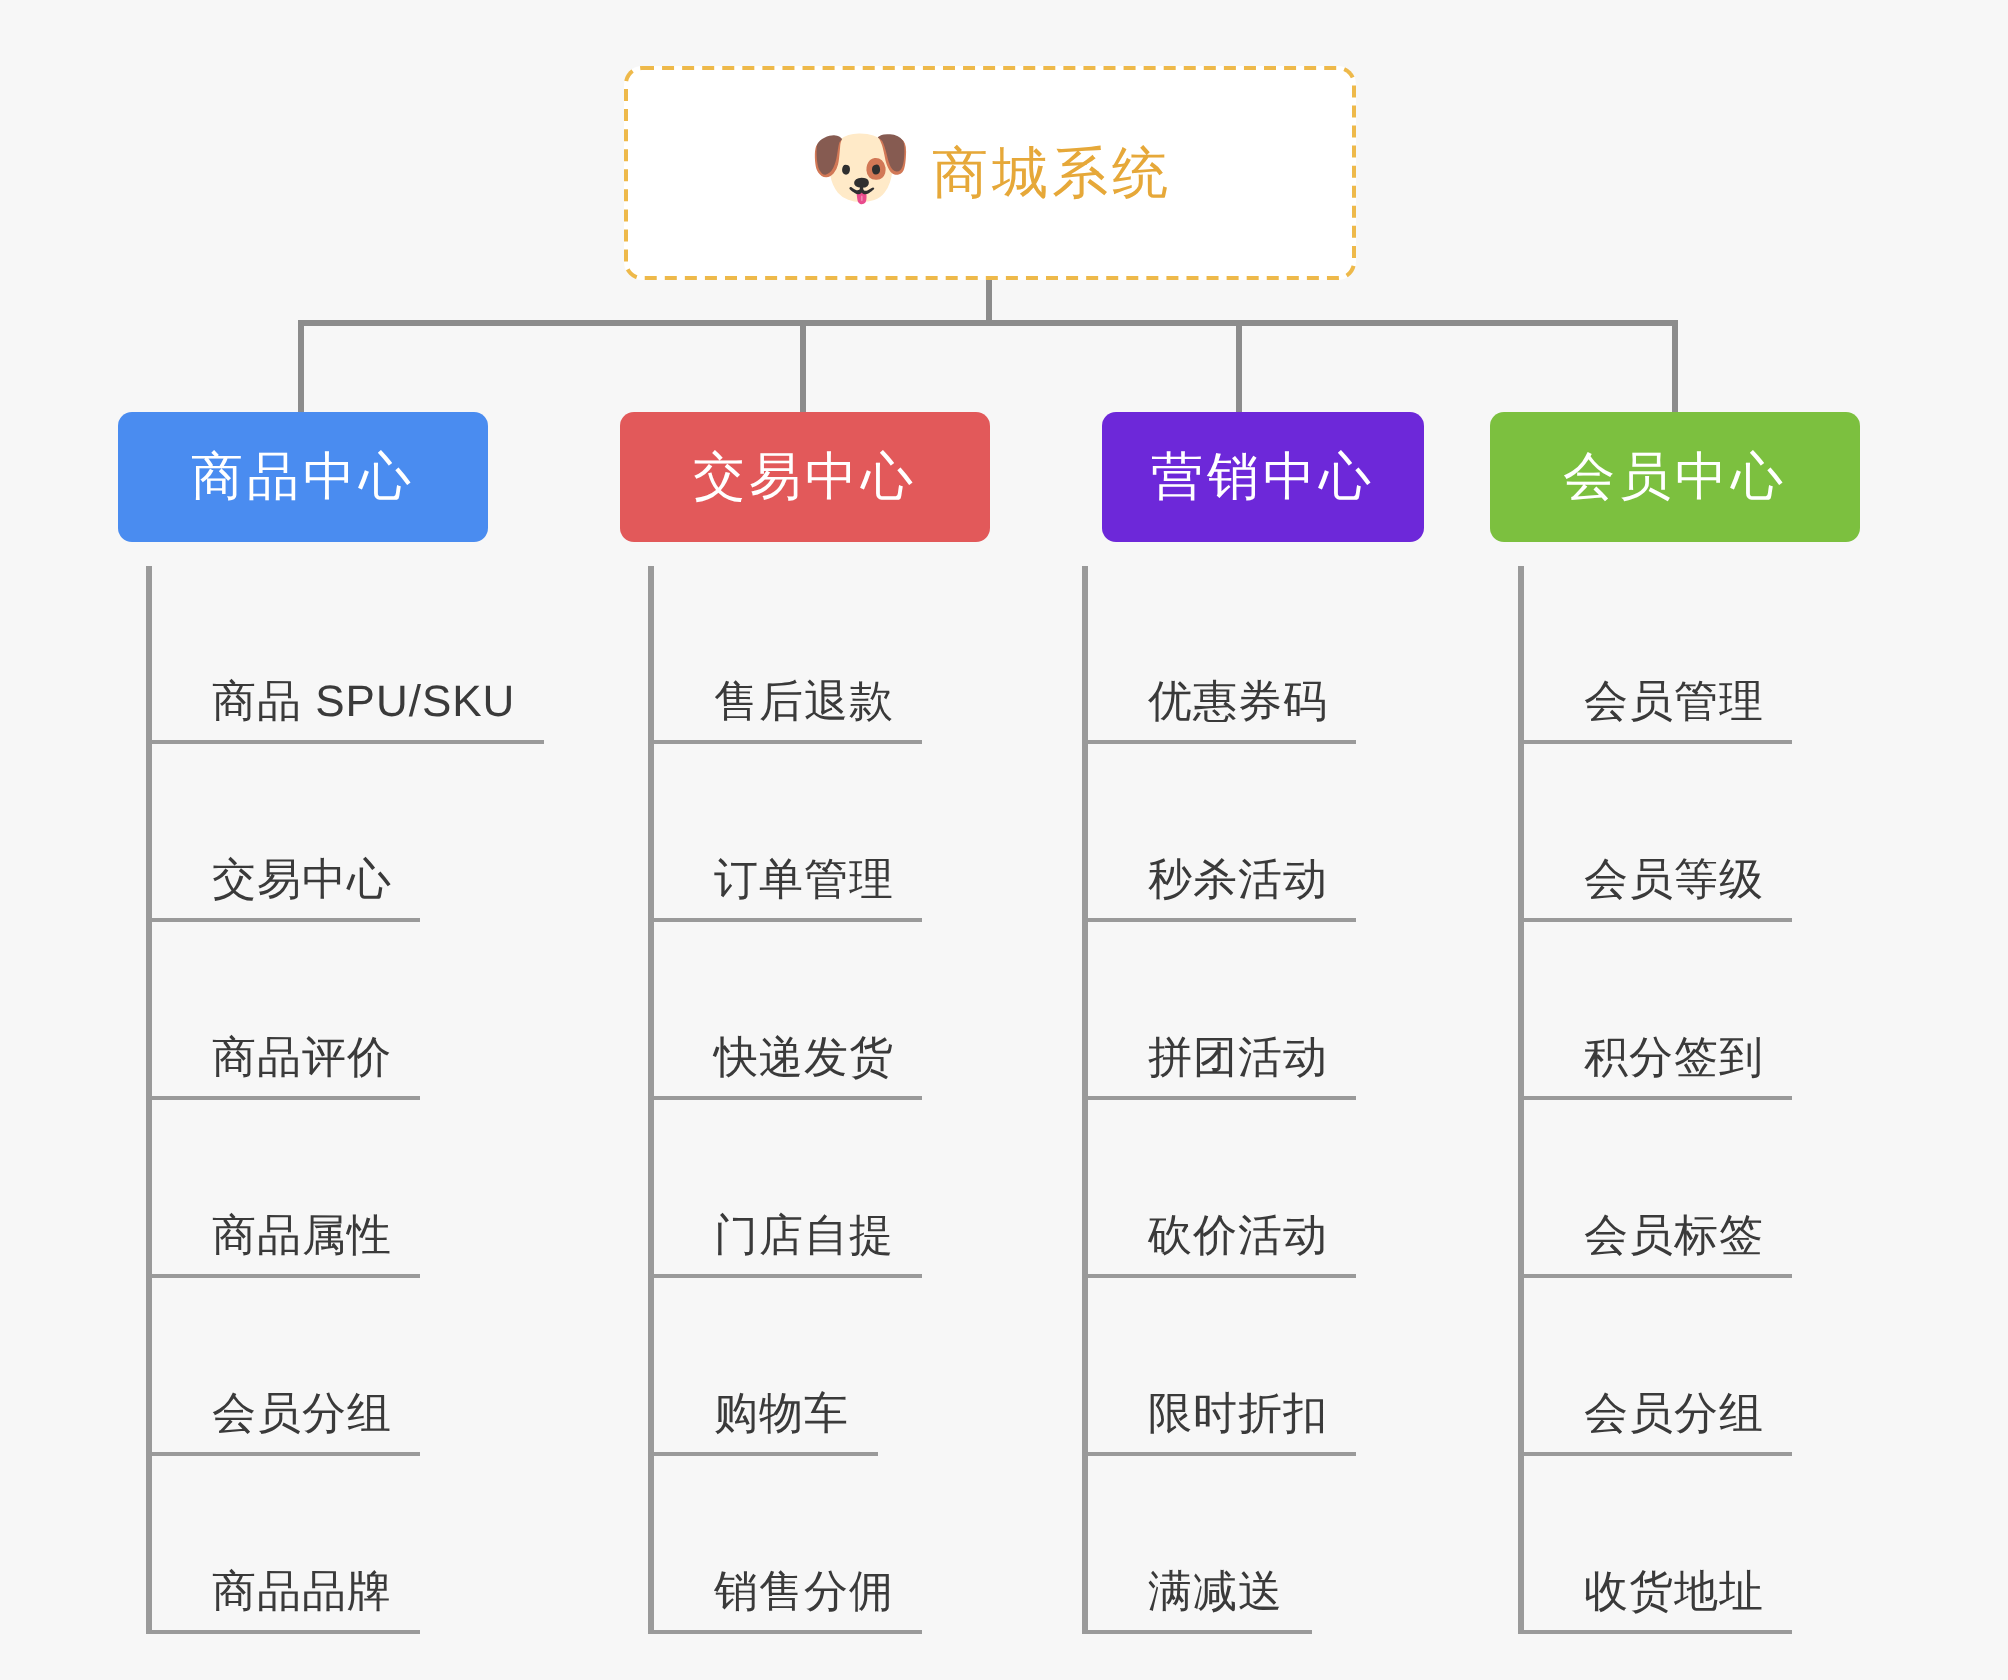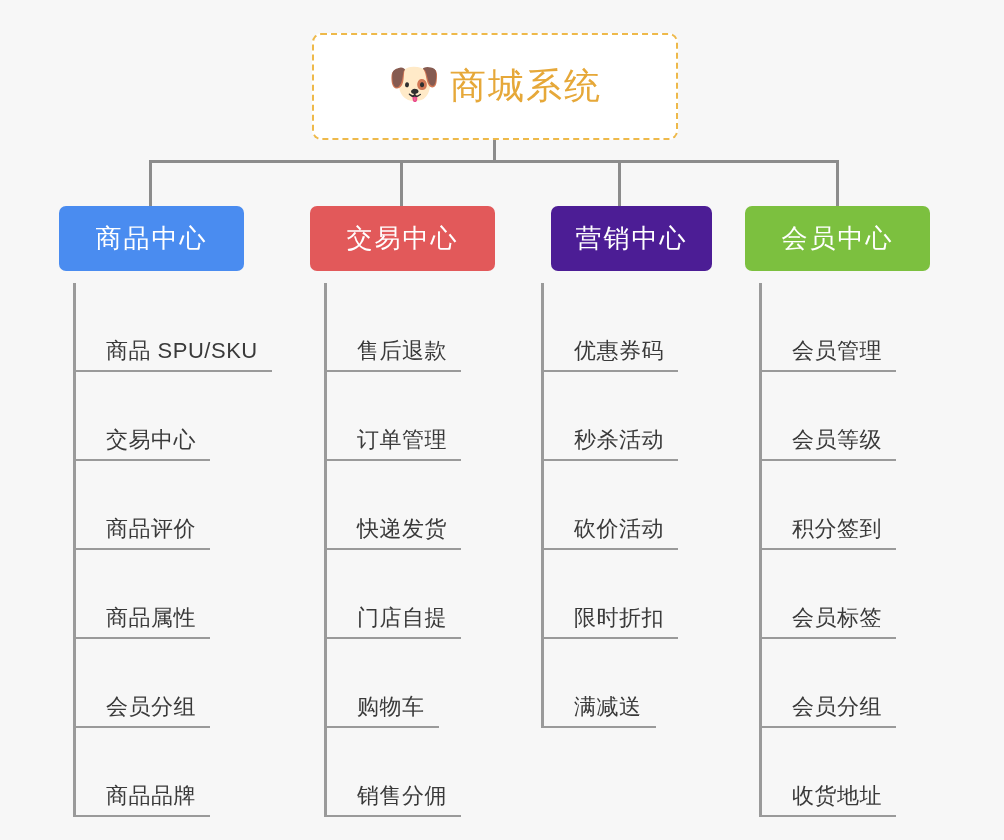--- a/index.html
+++ b/index.html
@@ -39,21 +39,21 @@
     gap: 14px;
   }
   .root-emoji {
     font-size: 42px;
     line-height: 1;
     display: block;
     width: 48px;
     height: 48px;
   }
   .root-title {
-    font-size: 36px;
+    font-size: 28px;
     color: #e6a839;
     letter-spacing: 2px;
     white-space: nowrap;
     font-family: Liberation Serif, serif;
   }
 
   
   .conn {
     position: absolute;
     background: #8c8c8c;
@@ -192,28 +192,32 @@
           <span class="leaf-underline" style="width: 112px;"></span>
         </div>
       <div class="leaf-item">
           <span class="leaf-label">销售分佣</span>
           <span class="leaf-underline" style="width: 134px;"></span>
         </div>
     </div>
   </div>
 
   <div class="column" style="left:527px;">
-    <div class="col-header" style="background: #4c1d95; margin-left: 24px;">营销中心</div>
+    <div class="col-header" style="background: #6d28d9; margin-left: 24px;">营销中心</div>
     <div class="leaf-list">
       <div class="leaf-item">
           <span class="leaf-label">优惠券码</span>
           <span class="leaf-underline" style="width: 134px;"></span>
         </div>
       <div class="leaf-item">
           <span class="leaf-label">秒杀活动</span>
+          <span class="leaf-underline" style="width: 134px;"></span>
+        </div>
+      <div class="leaf-item">
+          <span class="leaf-label">拼团活动</span>
           <span class="leaf-underline" style="width: 134px;"></span>
         </div>
       <div class="leaf-item">
           <span class="leaf-label">砍价活动</span>
           <span class="leaf-underline" style="width: 134px;"></span>
         </div>
       <div class="leaf-item">
           <span class="leaf-label">限时折扣</span>
           <span class="leaf-underline" style="width: 134px;"></span>
         </div>

